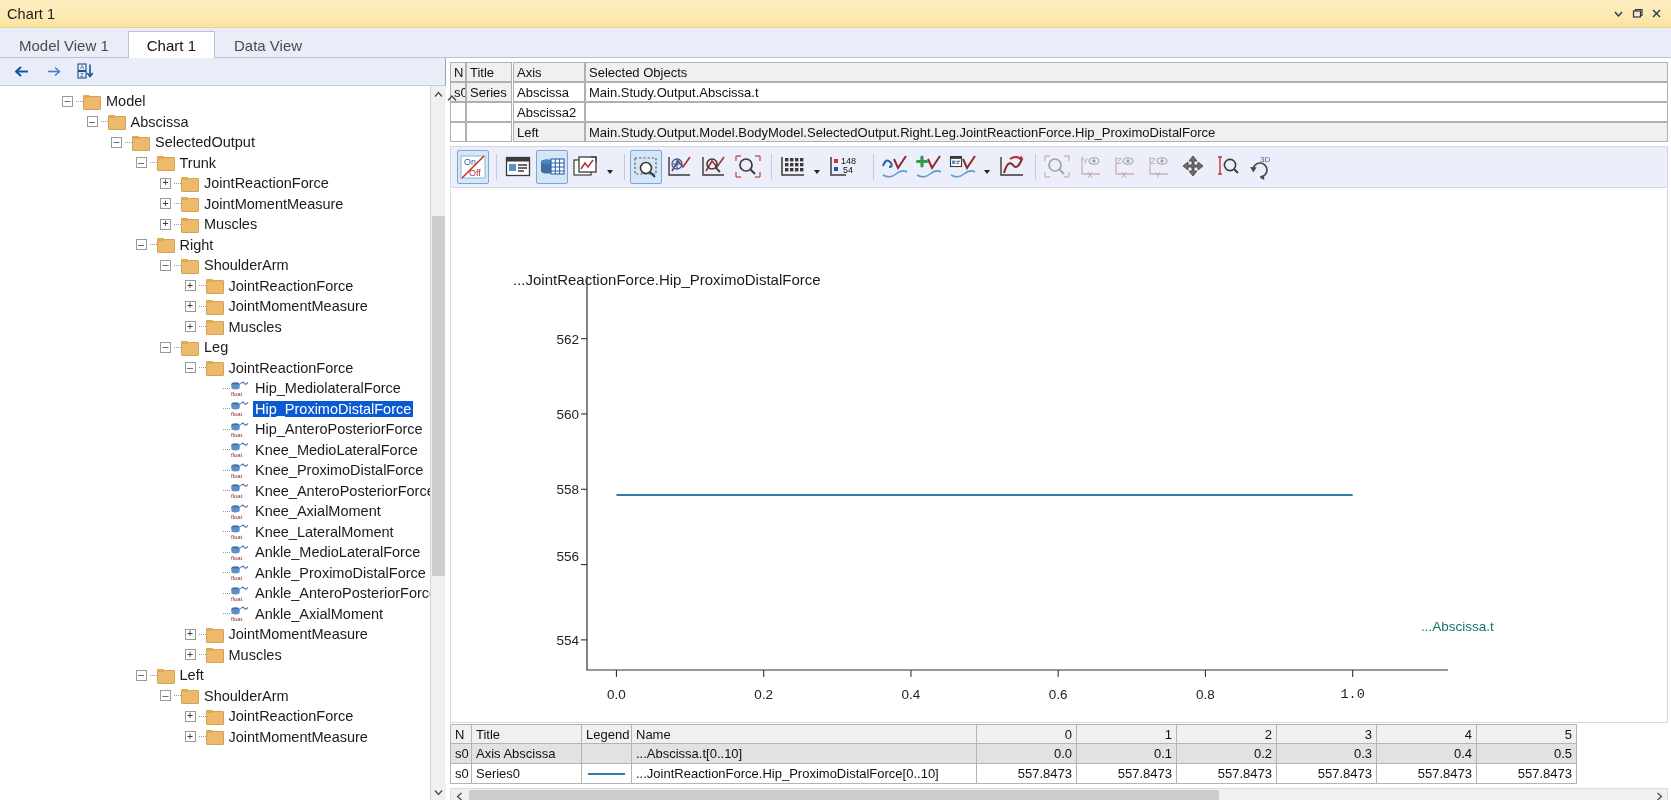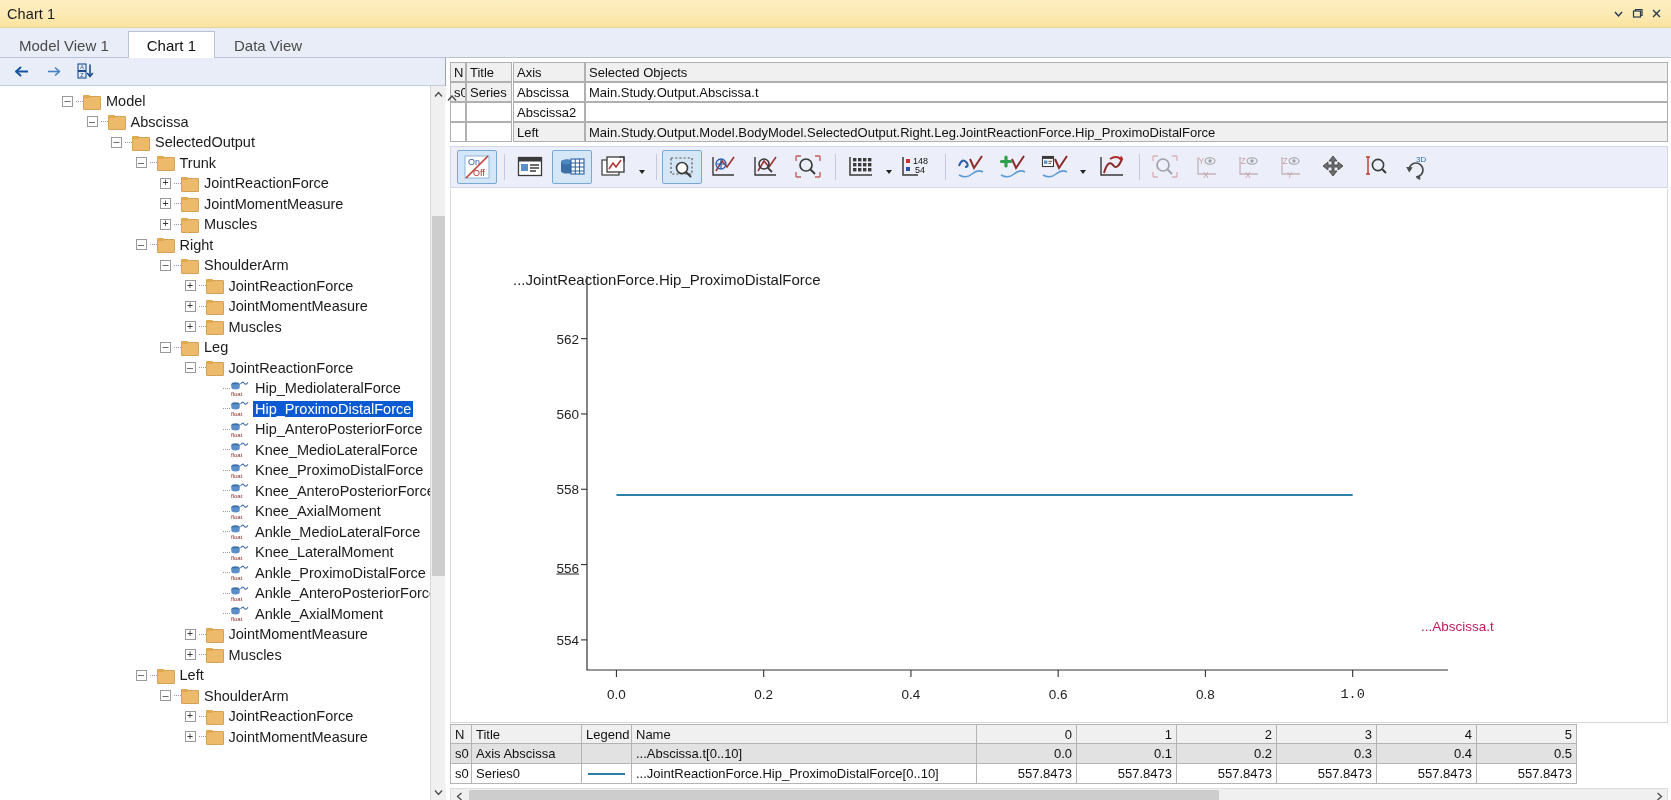--- a/index.html
+++ b/index.html
@@ -142,21 +142,21 @@
   .colAxis { width: 72px; }
   .colSel { width: 1083px; }
 
   
   .chart-toolbar {
     position: absolute; left: 3px; top: 88px; width: 1218px; height: 42px;
     background: #eceff9; border: 1px solid #d2d8ea;
     display: flex; align-items: center; gap: 0px; padding-left: 6px;
   }
   .tbtn {
-    width: 40px; height: 34px; display: flex; align-items: center; justify-content: center;
+    width: 32px; height: 34px; display: flex; align-items: center; justify-content: center;
     margin-right: 2px; border: 1px solid transparent; border-radius: 2px;
   }
   .tbtn.active { background: #d5e6f7; border-color: #7aa8d6; }
   .tbtn.wide { width: 40px; }
   .tsep { width: 1px; height: 26px; background: #c3cade; margin: 0 5px; }
   .tcaret {
     width: 12px; height: 34px; display: flex; align-items: flex-end; justify-content: center;
     padding-bottom: 10px; margin-right: 3px;
   }
   .tcaret::after {
@@ -174,21 +174,21 @@
     font-family: "Liberation Sans", sans-serif;
   }
   .ytick {
     position: absolute; right: 0; font-size: 13.5px; color: #222; text-align: right;
     transform: translateY(-50%); width: 120px;
   }
   .xtick {
     position: absolute; font-size: 13.5px; color: #222; transform: translateX(-50%);
   }
   .abscissa-label {
-    position: absolute; font-size: 13.5px; color: #be185d;
+    position: absolute; font-size: 13.5px; color: #0f766e;
   }
 
   
   .bottomtable {
     position: absolute; left: 3px; top: 666px; width: 1218px; height: 60px;
     font-size: 13px; color: #111;
   }
   .btrow { display: flex; height: 20px; }
   .btcell {
     border-right: 1px solid #b4b4b4; border-bottom: 1px solid #b4b4b4;
@@ -437,32 +437,32 @@
         </div>
         <div class="node" style="padding-left: 209px;">
           <span class="twisty none"></span>
           <span class="dots"></span>
           <span class="floaticon"><svg width="19" height="17" viewBox="0 0 19 17">
               <ellipse cx="5.5" cy="4.2" rx="4.2" ry="2" fill="#3f6fa8"></ellipse>
               <path d="M1.3 4.2 V7.4 C1.3 8.5 3.2 9.4 5.5 9.4 C7.8 9.4 9.7 8.5 9.7 7.4 V4.2" fill="#5b8fc9"></path>
               <path d="M10.5 4 Q12.5 0.8 14.2 3.2 Q15.8 5.5 18 2.2" fill="none" stroke="#3f6fa8" stroke-width="1.1"></path>
               <text x="1" y="16" font-size="6" fill="#8c2b2b" font-family="Liberation Sans, sans-serif">float</text>
             </svg></span>
+          <span class="lbl">Knee_LateralMoment</span>
+        </div>
+        <div class="node" style="padding-left: 209px;">
+          <span class="twisty none"></span>
+          <span class="dots"></span>
+          <span class="floaticon"><svg width="19" height="17" viewBox="0 0 19 17">
+              <ellipse cx="5.5" cy="4.2" rx="4.2" ry="2" fill="#3f6fa8"></ellipse>
+              <path d="M1.3 4.2 V7.4 C1.3 8.5 3.2 9.4 5.5 9.4 C7.8 9.4 9.7 8.5 9.7 7.4 V4.2" fill="#5b8fc9"></path>
+              <path d="M10.5 4 Q12.5 0.8 14.2 3.2 Q15.8 5.5 18 2.2" fill="none" stroke="#3f6fa8" stroke-width="1.1"></path>
+              <text x="1" y="16" font-size="6" fill="#8c2b2b" font-family="Liberation Sans, sans-serif">float</text>
+            </svg></span>
           <span class="lbl">Ankle_MedioLateralForce</span>
-        </div>
-        <div class="node" style="padding-left: 209px;">
-          <span class="twisty none"></span>
-          <span class="dots"></span>
-          <span class="floaticon"><svg width="19" height="17" viewBox="0 0 19 17">
-              <ellipse cx="5.5" cy="4.2" rx="4.2" ry="2" fill="#3f6fa8"></ellipse>
-              <path d="M1.3 4.2 V7.4 C1.3 8.5 3.2 9.4 5.5 9.4 C7.8 9.4 9.7 8.5 9.7 7.4 V4.2" fill="#5b8fc9"></path>
-              <path d="M10.5 4 Q12.5 0.8 14.2 3.2 Q15.8 5.5 18 2.2" fill="none" stroke="#3f6fa8" stroke-width="1.1"></path>
-              <text x="1" y="16" font-size="6" fill="#8c2b2b" font-family="Liberation Sans, sans-serif">float</text>
-            </svg></span>
-          <span class="lbl">Knee_LateralMoment</span>
         </div>
         <div class="node" style="padding-left: 209px;">
           <span class="twisty none"></span>
           <span class="dots"></span>
           <span class="floaticon"><svg width="19" height="17" viewBox="0 0 19 17">
               <ellipse cx="5.5" cy="4.2" rx="4.2" ry="2" fill="#3f6fa8"></ellipse>
               <path d="M1.3 4.2 V7.4 C1.3 8.5 3.2 9.4 5.5 9.4 C7.8 9.4 9.7 8.5 9.7 7.4 V4.2" fill="#5b8fc9"></path>
               <path d="M10.5 4 Q12.5 0.8 14.2 3.2 Q15.8 5.5 18 2.2" fill="none" stroke="#3f6fa8" stroke-width="1.1"></path>
               <text x="1" y="16" font-size="6" fill="#8c2b2b" font-family="Liberation Sans, sans-serif">float</text>
             </svg></span>
@@ -828,21 +828,21 @@
         <path d="M459.9310344827586 481 V488" stroke="#333" stroke-width="1.1"></path>
         <path d="M607.1724137931035 481 V488" stroke="#333" stroke-width="1.1"></path>
         <path d="M754.4137931034483 481 V488" stroke="#333" stroke-width="1.1"></path>
         <path d="M901.655172413793 481 V488" stroke="#333" stroke-width="1.1"></path>
         <polyline points="165.44827586206895,306.01492857142875 239.06896551724137,306.01492857142875 312.6896551724138,306.01492857142875 386.31034482758616,306.01492857142875 459.9310344827586,306.01492857142875 533.551724137931,306.01492857142875 607.1724137931035,306.01492857142875 680.7931034482758,306.01492857142875 754.4137931034483,306.01492857142875 828.0344827586207,306.01492857142875 901.655172413793,306.01492857142875" fill="none" stroke="#2b7fa8" stroke-width="1.8"></polyline>
       </svg>
     <div id="ylabels">
         <div class="ytick" style="top: 149.653px; left: 8px;">562</div>
         <div class="ytick" style="top: 224.959px; left: 8px;">560</div>
         <div class="ytick" style="top: 300.265px; left: 8px;">558</div>
-        <div class="ytick" style="top: 379px; left: 8px; text-decoration: underline;">556</div>
+        <div class="ytick" style="top: 367px; left: 8px;">556</div>
         <div class="ytick" style="top: 450.878px; left: 8px;">554</div>
       </div>
     <div id="xlabels">
         <div class="xtick" style="left: 165.448px; top: 498px;">0.0</div>
         <div class="xtick" style="left: 312.69px; top: 498px;">0.2</div>
         <div class="xtick" style="left: 459.931px; top: 498px;">0.4</div>
         <div class="xtick" style="left: 607.172px; top: 498px;">0.6</div>
         <div class="xtick" style="left: 754.414px; top: 498px;">0.8</div>
         <div class="xtick" style="left: 901.655px; top: 498px; font-family: Liberation Mono, monospace;">1.0</div>
       </div>

